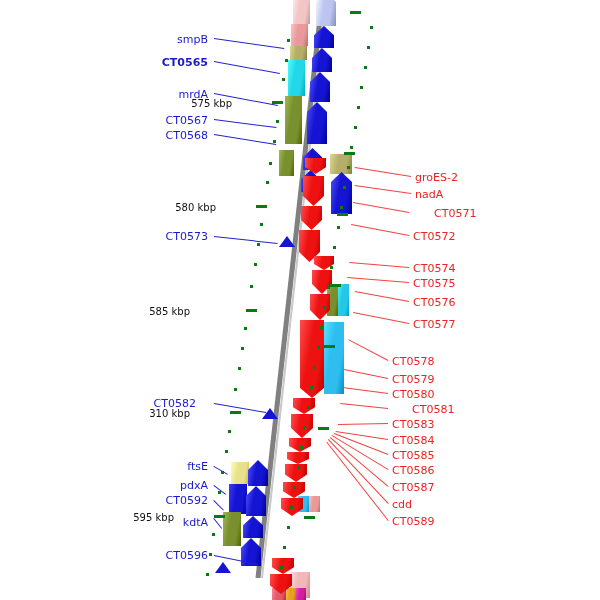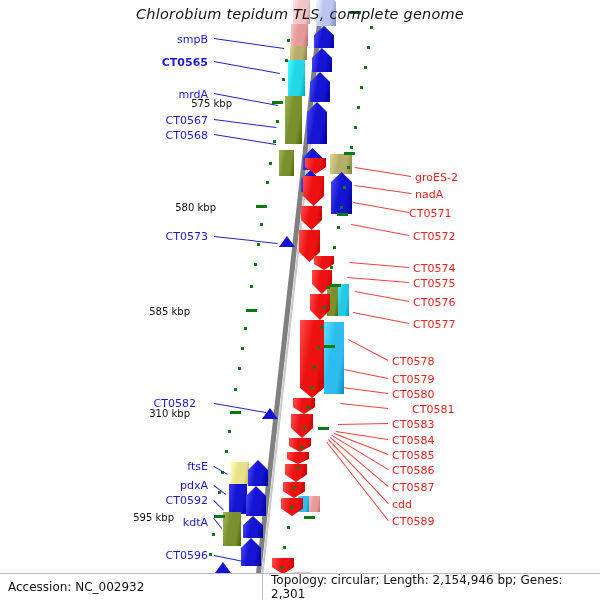--- a/index.html
+++ b/index.html
@@ -224,39 +224,34 @@
       <div class="lbl blue" style="left: 98px; top: 129px; width: 110px;">CT0568</div>
       <div class="lbl blue" style="left: 98px; top: 230px; width: 110px; text-align: right;">CT0573</div>
       <div class="lbl blue" style="left: 86px; top: 397px; width: 110px;">CT0582</div>
       <div class="lbl blue" style="left: 98px; top: 460px; width: 110px;">ftsE</div>
       <div class="lbl blue" style="left: 98px; top: 479px; width: 110px;">pdxA</div>
       <div class="lbl blue" style="left: 98px; top: 494px; width: 110px;">CT0592</div>
       <div class="lbl blue" style="left: 98px; top: 516px; width: 110px;">kdtA</div>
       <div class="lbl blue" style="left: 98px; top: 549px; width: 110px;">CT0596</div>
       <div class="lbl red" style="left: 415px; top: 171px;">groES-2</div>
       <div class="lbl red" style="left: 415px; top: 188px;">nadA</div>
-      <div class="lbl red" style="left: 409px; top: 207px;">CT0571</div>
+      <div class="lbl red" style="left: 434px; top: 207px;">CT0571</div>
       <div class="lbl red" style="left: 413px; top: 230px;">CT0572</div>
       <div class="lbl red" style="left: 413px; top: 262px;">CT0574</div>
       <div class="lbl red" style="left: 413px; top: 277px;">CT0575</div>
       <div class="lbl red" style="left: 413px; top: 296px;">CT0576</div>
       <div class="lbl red" style="left: 413px; top: 318px;">CT0577</div>
       <div class="lbl red" style="left: 392px; top: 355px;">CT0578</div>
       <div class="lbl red" style="left: 392px; top: 373px;">CT0579</div>
       <div class="lbl red" style="left: 392px; top: 388px;">CT0580</div>
       <div class="lbl red" style="left: 412px; top: 403px;">CT0581</div>
       <div class="lbl red" style="left: 392px; top: 418px;">CT0583</div>
       <div class="lbl red" style="left: 392px; top: 434px;">CT0584</div>
       <div class="lbl red" style="left: 392px; top: 449px;">CT0585</div>
       <div class="lbl red" style="left: 392px; top: 464px;">CT0586</div>
       <div class="lbl red" style="left: 392px; top: 481px;">CT0587</div>
       <div class="lbl red" style="left: 392px; top: 498px;">cdd</div>
       <div class="lbl red" style="left: 392px; top: 515px;">CT0589</div>
     </div>
 
-  <div class="title">Chlorobium tepidum TLS, complete genome</div>
-
-  <div class="statusbar">
-    <div class="cell acc">Accession: NC_002932</div>
-    <div class="cell topo">Topology: circular; Length: 2,154,946 bp; Genes: 2,301</div>
-  </div>
+
 
 </div>
 
 </body></html>

